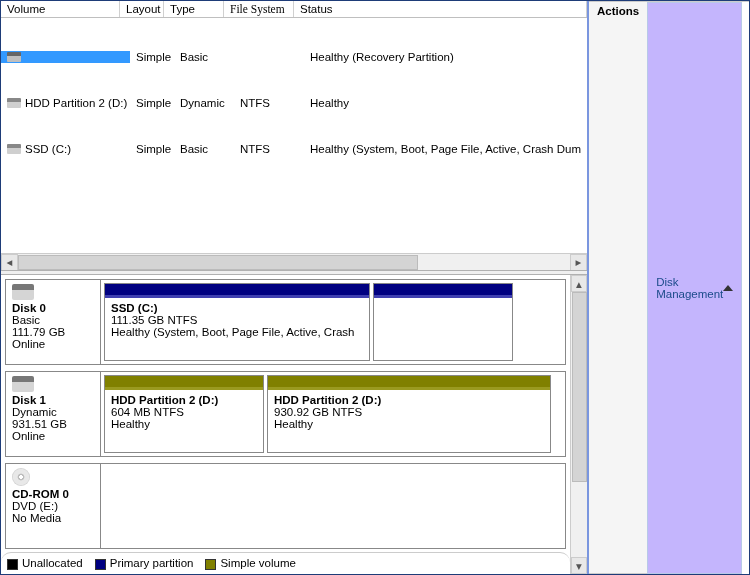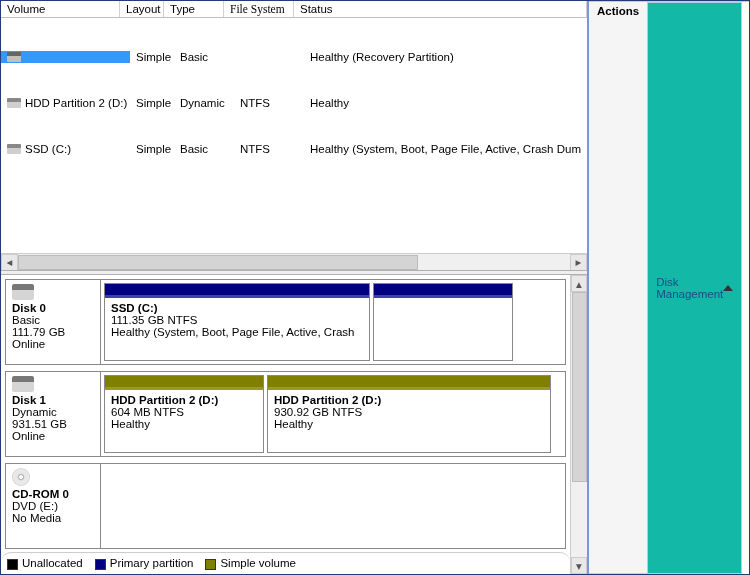--- a/index.html
+++ b/index.html
@@ -34,21 +34,21 @@
 .pbar{height:14px;}
 .pbar.blue{background:#000080; border-bottom:3px solid #3f3fb0;}
 .pbar.olive{background:#808000; border-bottom:3px solid #9a9a20;}
 .pbody{flex:1; padding:4px 6px; font-size:11px;}
 .pbody .nm{font-weight:bold;}
 .hatched{background:repeating-linear-gradient(45deg,#e8e8e8 0 4px,#cfcfcf 4px 6px); border:2px solid #888;}
 .legend{position:absolute; bottom:0; left:0; right:0; height:22px; display:flex; align-items:center; gap:12px; padding:2px 6px; background:#fff; border-top:1px solid #ccc; font-size:11px;border-radius:10px;}
 .swatch{width:11px;height:11px;display:inline-block;margin-right:4px;vertical-align:middle;border:1px solid #333;}
 .sw-black{background:#000;} .sw-blue{background:#000080;} .sw-olive{background:#808000;}
 .actions-hdr{background:#f5f5f5;border-bottom:1px solid #ccc;padding:3px 8px;font-weight:600;}
-.act-sec{background:#14b8a6;border:1px solid #b8c9e8;padding:3px 8px;display:flex;justify-content:space-between;align-items:center;color:#1b4b8a;}
+.act-sec{background:#c4b5fd;border:1px solid #b8c9e8;padding:3px 8px;display:flex;justify-content:space-between;align-items:center;color:#1b4b8a;}
 .act-item{padding:2px 18px;display:flex;justify-content:space-between;align-items:flex-start;}
 .tri-up{width:0;height:0;border-left:5px solid transparent;border-right:5px solid transparent;border-bottom:6px solid #333;}
 .tri-right{width:0;height:0;border-top:4px solid transparent;border-bottom:4px solid transparent;border-left:5px solid #333;}
 .vscroll{width:17px; background:#f0f0f0; border-left:1px solid #ccc; display:flex; flex-direction:column;}
 .vsbtn{height:17px;background:#e8e8e8;border:1px solid #ccc;display:flex;align-items:center;justify-content:center;color:#555;}
 .vstrack{flex:1;}
 .vthumb{width:15px;height:190px;background:#d4d4d4;border:1px solid #bbb;margin-left:1px;}
 .graph-wrap{flex:1;display:flex;overflow:hidden;}
 </style>
 </head>

